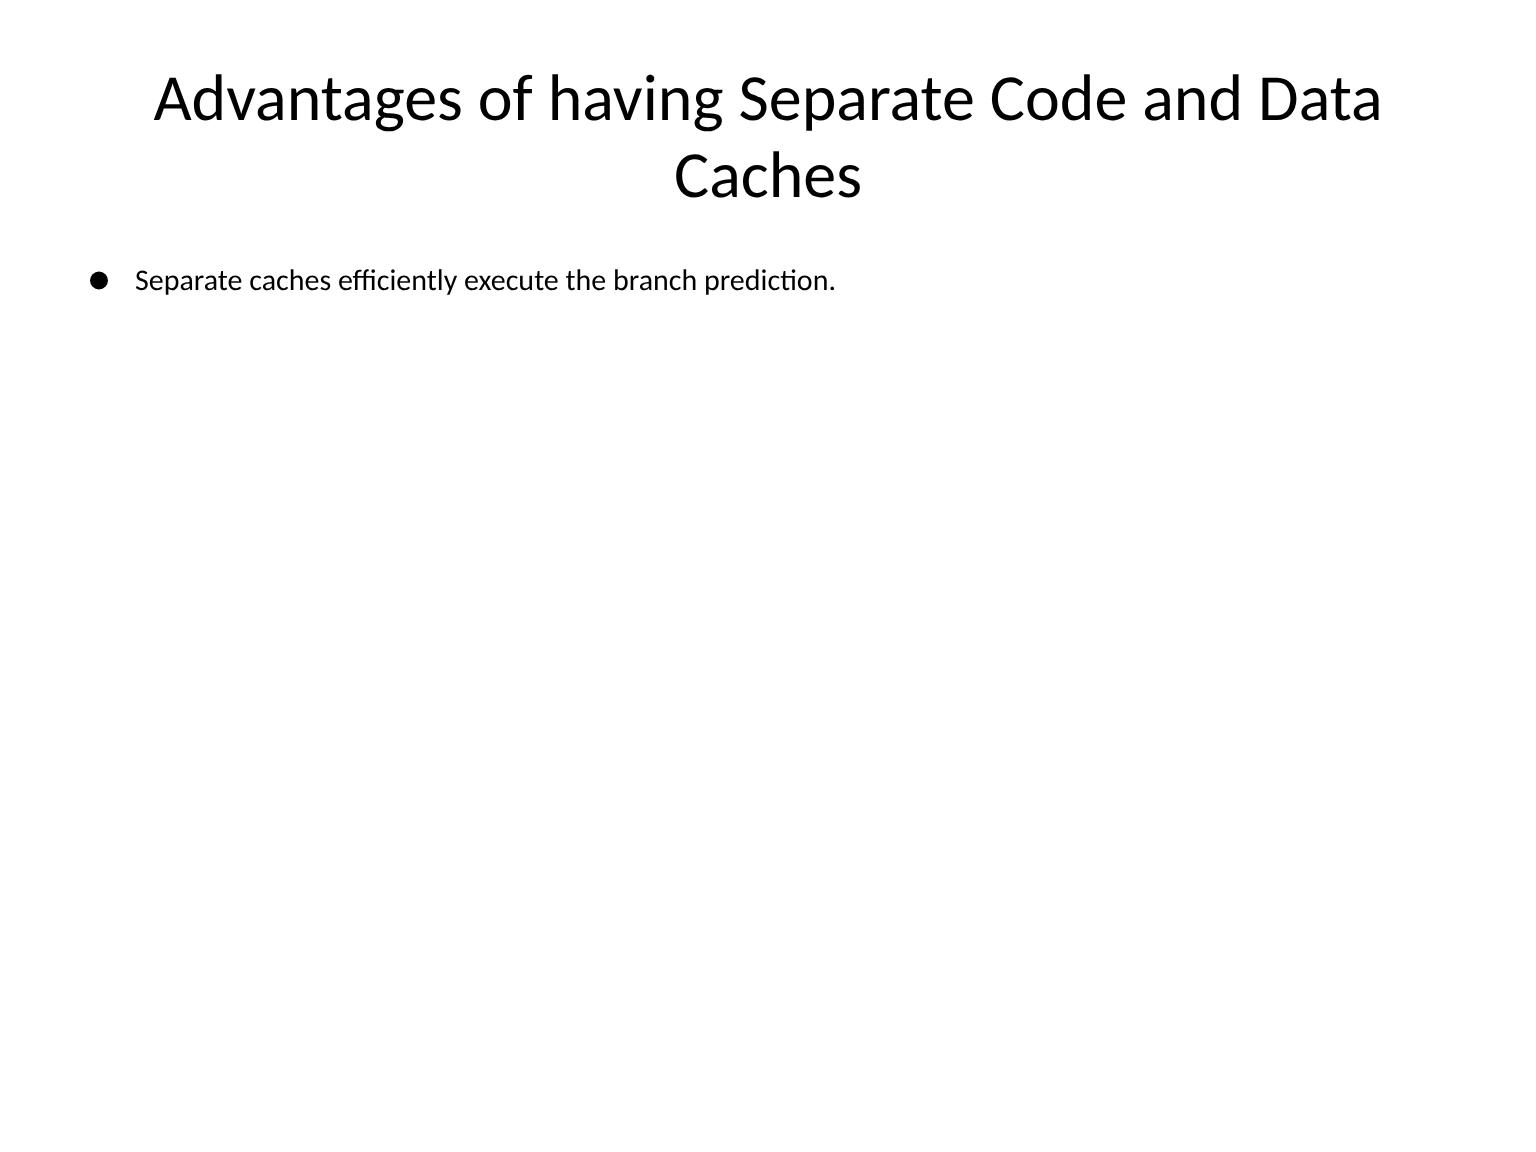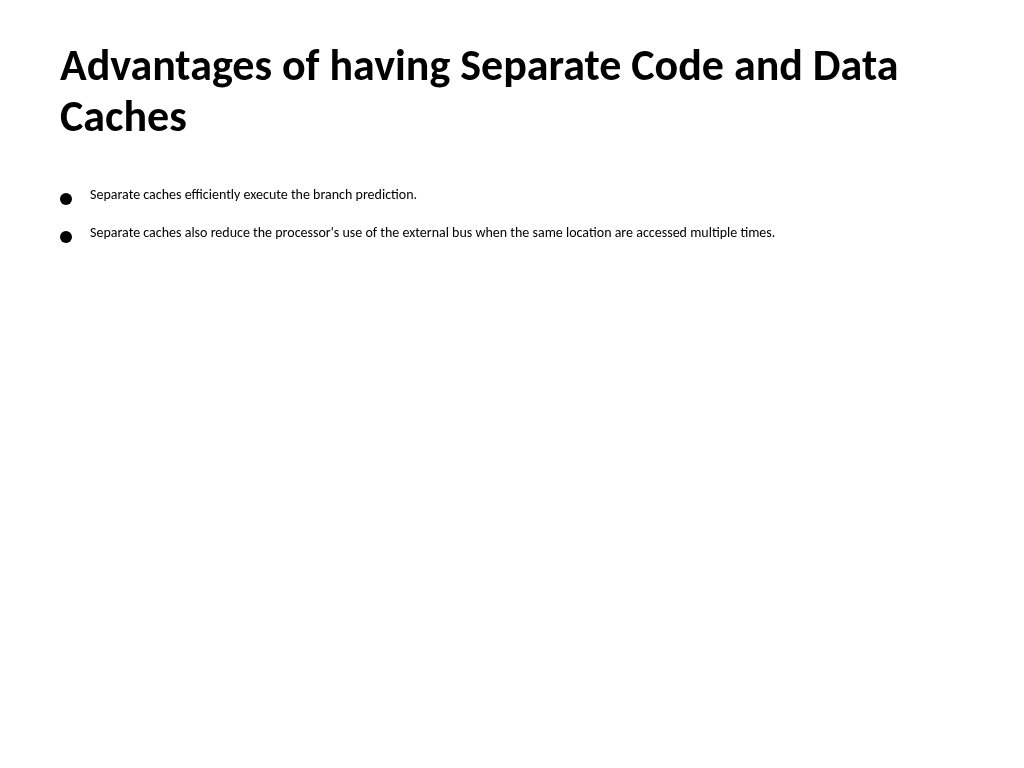--- a/index.html
+++ b/index.html
@@ -24,24 +24,25 @@
       height: 768px;
       background: #ffffff;
       padding: 40px 60px 40px 60px;
       display: flex;
       flex-direction: column;
       justify-content: flex-start;
     }
 
     .slide-title {
       font-size: 44px;
-      font-weight: 700;
+      font-weight: 400;
       color: #000000;
+      text-align: center;
       line-height: 1.15;
-      margin-bottom: 44px;
+      margin-bottom: 32px;
       font-family: 'Calibri', Arial, sans-serif;
     }
 
     .bullet-list {
       list-style: none;
       padding: 0;
       margin: 0;
     }
 
     .bullet-list li {
@@ -59,33 +60,29 @@
       width: 12px;
       height: 12px;
       background: #000000;
       border-radius: 50%;
       margin-top: 8px;
       margin-right: 18px;
     }
 
     .bullet-text {
       flex: 1;
-      font-size: 14px;
+      font-size: 20px;
       line-height: 1.42;
       text-align: justify;
     }
   </style>
 </head>
 <body>
 
 <div class="slide">
   <h1 class="slide-title">Advantages of having Separate Code and Data Caches</h1>
   <ul class="bullet-list">
   <li>
         <span class="bullet-dot"></span>
         <span class="bullet-text">Separate  caches  efficiently  execute  the  branch prediction.</span>
       </li>
-      <li>
-        <span class="bullet-dot"></span>
-        <span class="bullet-text">Separate caches also reduce the processor's use of the external  bus  when  the  same  location  are  accessed multiple times.</span>
-      </li>
     </ul>
 </div>
 
 </body></html>

